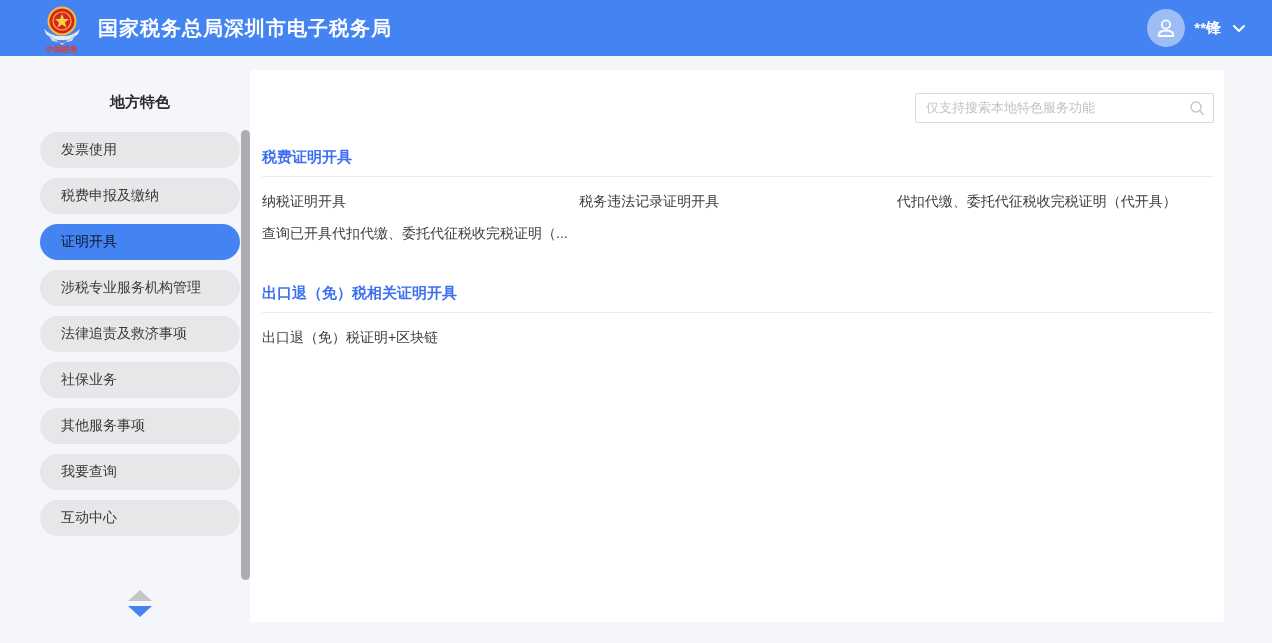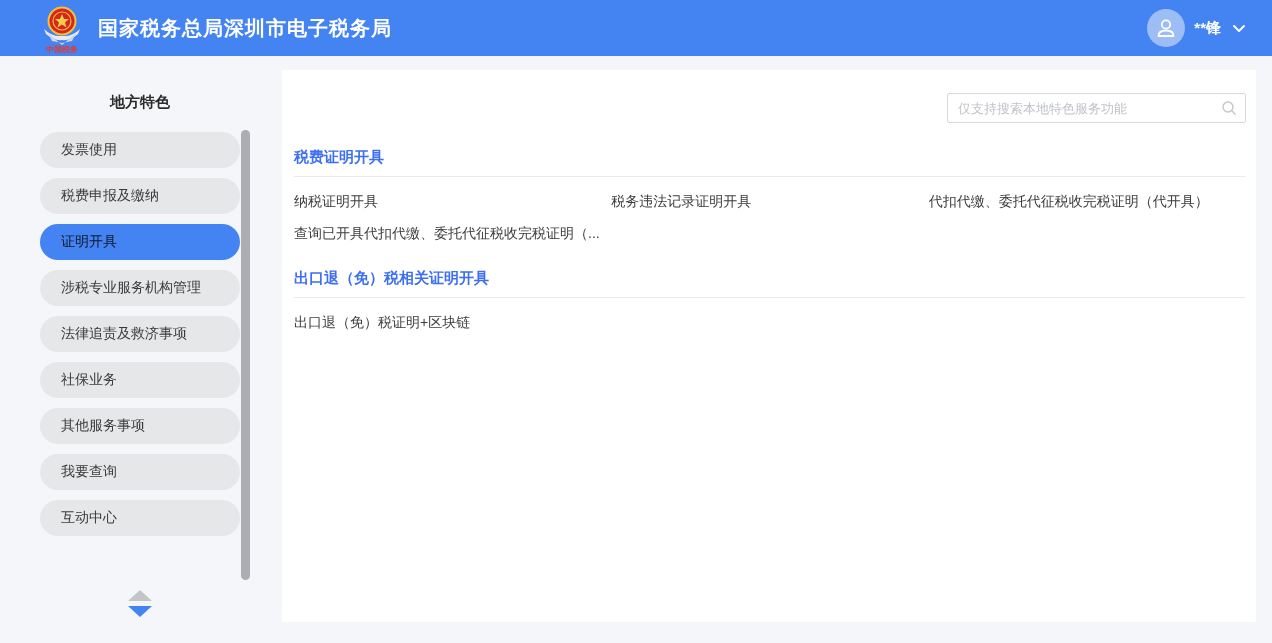--- a/index.html
+++ b/index.html
@@ -34,21 +34,21 @@
   .user-wrap { display: flex; align-items: center; gap: 9px; }
   .avatar {
     width: 38px; height: 38px; border-radius: 50%;
     background: #9dbdf6;
     display: flex; align-items: center; justify-content: center;
   }
   .user-name { color: #fff; font-size: 15px; font-weight: bold; }
   .chev { margin-left: 2px; display: flex; align-items: center; }
 
   
-  .page { display: flex; height: 587px; gap: 32px; }
+  .page { display: flex; height: 587px; }
 
   
   .sidebar { width: 250px; position: relative; flex: none; }
   .sidebar-title {
     margin: 37px 10px 0 40px;
     width: 200px;
     text-align: center;
     font-size: 15px;
     font-weight: bold;
     color: #2b2b2b;
@@ -116,31 +116,31 @@
   .search-row { display: flex; justify-content: flex-end; }
   .search-box { position: relative; width: 299px; height: 30px; }
   .search-box input {
     width: 100%; height: 100%;
     border: 1px solid #d9d9d9;
     border-radius: 2px;
     outline: none;
     font-size: 13px;
     color: #555;
     padding: 0 32px 0 10px;
-    font-family: Liberation Sans, sans-serif;
+    font-family: Liberation Mono, monospace;
   }
   .search-box input::placeholder { color: #bfc2c7; }
   .search-icon {
     position: absolute; right: 8px; top: 6px;
     width: 18px; height: 18px;
     display: flex; align-items: center; justify-content: center;
     cursor: pointer;
   }
   .section { margin-top: 26px; }
-  .section + .section { margin-top: 20px; }
+  .section + .section { margin-top: 35px; }
   .section-title {
     font-size: 15px;
     font-weight: bold;
     color: var(--section-title);
     line-height: 16px;
   }
   .section-divider {
     border: none;
     border-top: 1px solid #e9ebee;
     margin-top: 11px;

